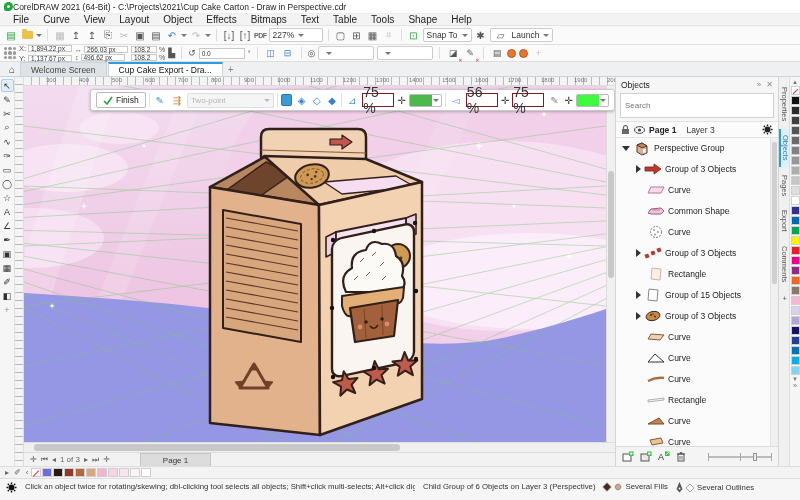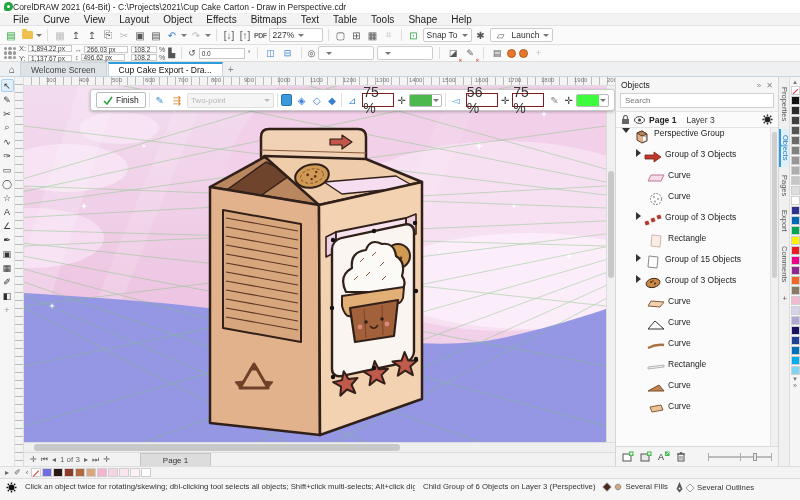--- a/index.html
+++ b/index.html
@@ -77,28 +77,28 @@
 .hscroll{height:10px;background:#f0f0f0;border-top:1px solid #ddd;position:relative}
 .hscroll .thumb{position:absolute;top:1px;height:7px;left:10px;width:62%;background:#c8c8c8;border-radius:3px}
 
 .pagebar{height:14px;background:#f2f2f2;border-top:1px solid #ddd;display:flex;align-items:center;gap:4px;padding:0 6px}
 .pg-ctl{color:#666;font-size:8px}
 .pg-tab{height:13px;background:#dcdcdc;border:1px solid #c5c5c5;border-bottom:none;display:flex;align-items:center;padding:0 22px;font-size:8px;color:#333;margin-left:26px}
 
 .docker{width:163px;background:#f6f6f6;border-left:1px solid #d5d5d5;display:flex;flex-direction:column}
 .dk-header{height:16px;display:flex;align-items:center;justify-content:space-between;padding:0 5px;font-size:8.5px;color:#222}
 .dk-hicons{display:flex;gap:5px;color:#888;font-size:8px}
-.dk-search{margin:0 4px 3px;height:15px;border:1px solid #d0d0d0;background:#fff;display:flex;align-items:center}
+.dk-search{margin:0 4px 3px;height:26px;border:1px solid #d0d0d0;background:#fff;display:flex;align-items:center}
 .dk-search input{border:none;outline:none;width:100%;font-size:8px;padding:0 4px;font-family:"Liberation Sans",sans-serif;color:#333;background:transparent}
 .dk-layerrow{height:17px;display:flex;align-items:center;gap:4px;padding:0 5px;border-top:1px solid #e4e4e4;border-bottom:1px solid #e4e4e4;background:#fbfbfb}
 .dk-layerrow .pg{font-weight:bold;font-size:8.5px;color:#222}
 .dk-layerrow .ly{font-size:8.5px;color:#333;margin-left:6px}
 .dk-gear{margin-left:auto}
 .tree{flex:1 1 auto;overflow:hidden;position:relative;background:#fbfbfb}
-.trow{height:21px;display:flex;align-items:flex-start;gap:2px;padding-left:6px}
+.trow{height:21px;display:flex;align-items:center;gap:2px;padding-left:6px}
 .trow.child{padding-left:20px}
 .trow.sel{background:#cfe8f7}
 .exp{width:8px;flex:0 0 auto}
 .exp.open{width:0;height:0;border-left:4px solid transparent;border-right:4px solid transparent;border-top:5px solid #333;margin-right:0}
 .exp.closed{width:0;height:0;border-top:4px solid transparent;border-bottom:4px solid transparent;border-left:5px solid #333}
 .ticon{width:20px;height:16px;flex:0 0 auto;display:flex;align-items:center;justify-content:center}
 .tlabel{font-size:8.5px;color:#222;white-space:nowrap}
 .tree-scroll{position:absolute;right:0;top:0;width:8px;height:100%;background:#f0f0f0;border-left:1px solid #e0e0e0}
 .tree-scroll .thumb{position:absolute;left:1px;width:5px;top:4px;height:46%;background:#cfcfcf;border-radius:2px}
 .dk-bottom{height:20px;border-top:1px solid #ddd;display:flex;align-items:center;gap:6px;padding:0 6px;background:#f4f4f4}
@@ -616,20 +616,30 @@
           <span class="ticon">
               <svg width="18" height="10" viewBox="0 0 18 10">
                 <polygon points="4,2 17,2 14,8 1,8" fill="#f8dce8" stroke="#c077a0"></polygon>
               </svg>
             </span>
           <span class="tlabel">Curve</span>
         </div>
         <div class="trow child">
           <span class="exp"></span>
           <span class="ticon">
+              <svg width="18" height="10" viewBox="0 0 18 10">
+                <path d="M1,7 L4,3 L14,2 L17,5 L14,8 L4,8 Z" fill="#f4c4da" stroke="#a05a78"></path>
+                <line x1="5" y1="4" x2="13" y2="4" stroke="#a05a78" stroke-width="0.6"></line>
+              </svg>
+            </span>
+          <span class="tlabel">Common Shape</span>
+        </div>
+        <div class="trow child">
+          <span class="exp"></span>
+          <span class="ticon">
               <svg width="14" height="14" viewBox="0 0 14 14">
                 <circle cx="7" cy="7" r="5.5" fill="#fff" stroke="#777" stroke-dasharray="2,1.2"></circle>
                 <circle cx="5" cy="5" r="1" fill="#999"></circle>
                 <circle cx="9" cy="7" r="1" fill="#999"></circle>
                 <circle cx="6" cy="9.5" r="1" fill="#999"></circle>
               </svg>
             </span>
           <span class="tlabel">Curve</span>
         </div>
         <div class="trow child">

